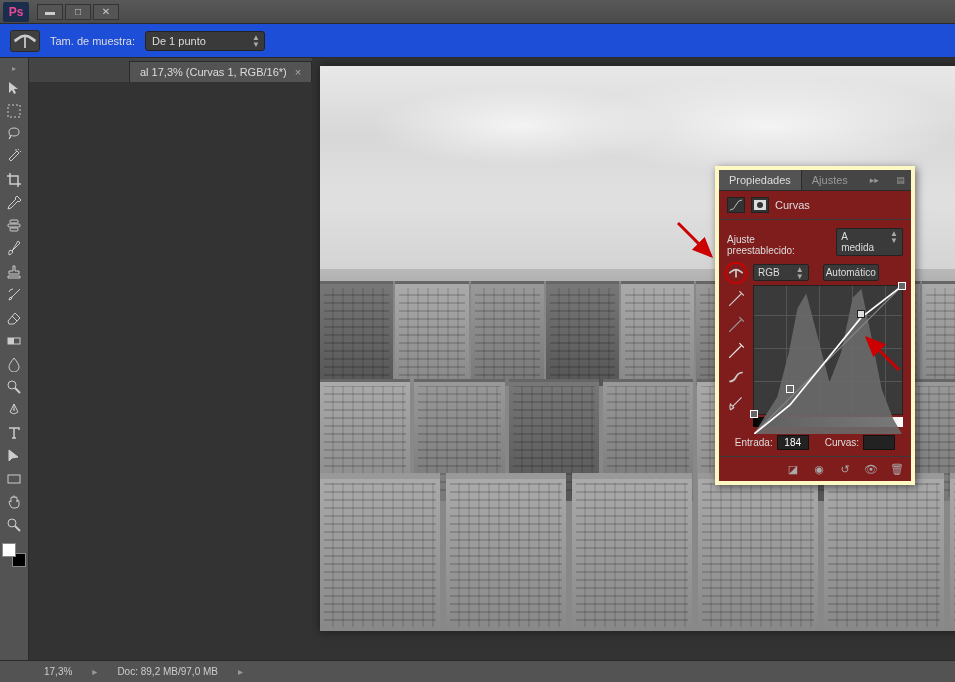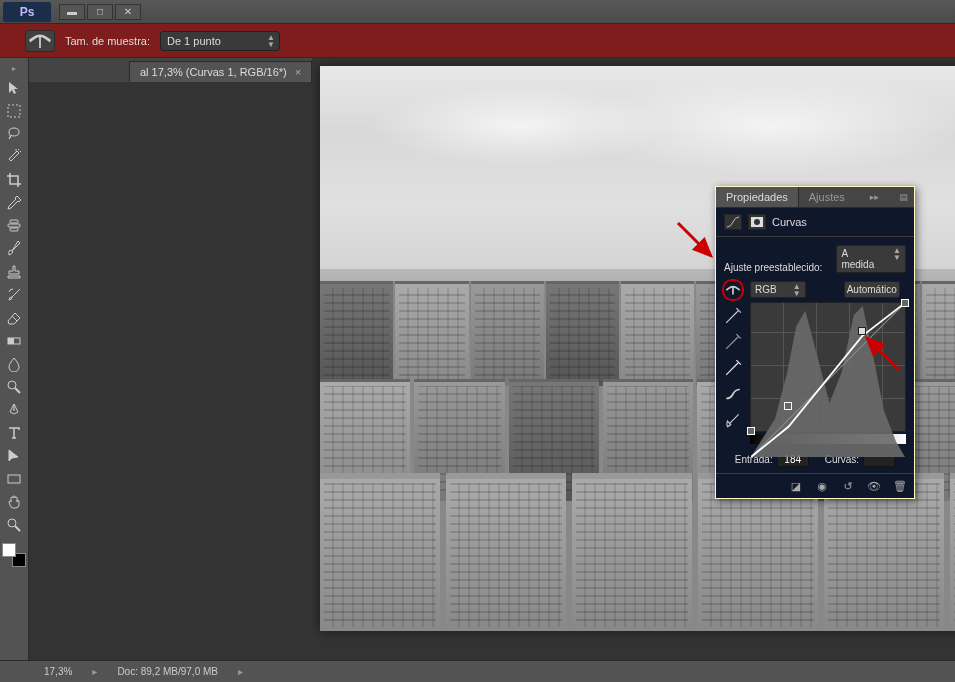--- a/index.html
+++ b/index.html
@@ -1,27 +1,27 @@
 <!DOCTYPE html>
 <html><head>
 <meta charset="utf-8">
 <style>
 * { box-sizing: border-box; margin: 0; padding: 0; font-family: 'Segoe UI', Tahoma, sans-serif; }
 body { background: #4a4a4a; width: 955px; height: 682px; overflow: hidden; color: #ddd; font-size: 11px; }
 
 
 .titlebar { height: 24px; background: linear-gradient(#585858, #4a4a4a); display: flex; align-items: center; padding: 0; border-bottom: 1px solid #2a2a2a; }
-.ps-logo { width: 48px; height: 20px; background: #1a2d4a; color: #c4b5fd; display: flex; align-items: center; justify-content: center; font-weight: bold; font-size: 12px; margin: 2px 8px 2px 3px; border-radius: 2px; }
+.ps-logo { width: 26px; height: 20px; background: #1a2d4a; color: #ec4899; display: flex; align-items: center; justify-content: center; font-weight: bold; font-size: 12px; margin: 2px 8px 2px 3px; border-radius: 2px; }
 .menubar { display: flex; gap: 0; flex: 1; }
 .menubar span { padding: 4px 8px; cursor: default; color: #eee; }
 .winctrl { display: flex; gap: 2px; margin-right: 4px; }
 .winbtn { width: 26px; height: 16px; background: #555; border: 1px solid #333; display: flex; align-items: center; justify-content: center; color: #ccc; font-size: 10px; }
 
 
-.optionsbar { height: 34px; background: #7f1d1d; border-bottom: 1px solid #2a2a2a; display: flex; align-items: center; padding: 0 25px; gap: 10px; }
+.optionsbar { height: 34px; background: #1d4ed8; border-bottom: 1px solid #2a2a2a; display: flex; align-items: center; padding: 0 10px; gap: 10px; }
 .opt-icon { width: 30px; height: 22px; background: #404040; border: 1px solid #2a2a2a; border-radius: 3px; display: flex; align-items: center; justify-content: center; }
 .opt-label { color: #ddd; }
 .opt-select { background: #3a3a3a; border: 1px solid #222; color: #ddd; padding: 3px 20px 3px 6px; border-radius: 3px; min-width: 120px; position: relative; }
 .sel-arrows { position: absolute; right: 4px; top: 2px; font-size: 8px; line-height: 7px; color: #aaa; }
 
 
 .main { display: flex; height: calc(682px - 24px - 34px - 22px); position: relative; }
 
 
 .toolbox { width: 32px; background: #535353; border-right: 1px solid #2a2a2a; display: flex; flex-direction: column; align-items: center; padding-top: 6px; gap: 1px; }
@@ -58,31 +58,31 @@
 .bldrow3 .bld { background: linear-gradient(#aaa, #888); border-top: 6px solid #888; }
 .bldrow3 .bld::after { content: ""; position: absolute; top: -6px; left: 0; right: 0; height: 6px; background: #999; }
 
 
 .rightpanels { width: 32px; background: #535353; border-left: 1px solid #2a2a2a; display: flex; flex-direction: column; align-items: center; padding-top: 8px; gap: 4px; }
 .picon { width: 24px; height: 24px; display: flex; align-items: center; justify-content: center; color: #bbb; margin-bottom: 8px; cursor: default; }
 .picon.sep { border-bottom: 1px solid #3a3a3a; padding-bottom: 12px; margin-bottom: 12px; width: 28px; }
 .picon svg { width: 16px; height: 16px; }
 
 
-.prop-panel { position: absolute; top: 128px; right: 40px; width: 200px; background: #0f172a; border: 1px solid #fef9c3; box-shadow: 2px 2px 8px rgba(0,0,0,.5); z-index: 100; }
+.prop-panel { position: absolute; top: 108px; right: 40px; width: 200px; background: #7f1d1d; border: 4px solid #fef9c3; box-shadow: 2px 2px 8px rgba(0,0,0,.5); z-index: 100; }
 .pp-tabs { display: flex; background: #454545; border-bottom: 1px solid #2a2a2a; align-items: center; }
 .pp-tab { padding: 4px 10px; font-size: 11px; color: #999; }
 .pp-tab.active { background: #535353; color: #ddd; border-right: 1px solid #2a2a2a; font-weight: 500; }
 .pp-menu { margin-left: auto; padding: 2px 6px; color: #999; font-size: 9px; }
 .pp-header { display: flex; align-items: center; gap: 6px; padding: 6px 8px; border-bottom: 1px solid #3a3a3a; }
 .pp-hicon { width: 18px; height: 16px; background: #333; border: 1px solid #222; display: flex; align-items: center; justify-content: center; }
 .pp-body { padding: 8px 8px 6px 8px; }
 .pp-row { display: flex; align-items: flex-end; gap: 14px; margin-bottom: 8px; font-size: 10px; }
 .pp-sel { flex: 1; background: #3a3a3a; border: 1px solid #222; color: #ddd; padding: 2px 28px 2px 4px; position: relative; border-radius: 2px; font-size: 10px; }
-.pp-btn { background: #3a3a3a; border: 1px solid #222; color: #ddd; padding: 2px 2px; border-radius: 2px; font-size: 10px; margin-left: 24px; }
+.pp-btn { background: #3a3a3a; border: 1px solid #222; color: #ddd; padding: 2px 2px; border-radius: 2px; font-size: 10px; }
 .pp-tools { width: 22px; display: flex; flex-direction: column; gap: 8px; }
 .pp-tool { width: 18px; height: 18px; display: flex; align-items: center; justify-content: center; color: #bbb; }
 .pp-tool.hl { outline: 2px solid #c00; border-radius: 8px; }
 .curve-area { display: flex; gap: 4px; }
 .curve-box { flex: 1; height: 130px; background: #3a3a3a; border: 1px solid #222; position: relative; }
 .curve-grid { position: absolute; inset: 0; background: repeating-linear-gradient(0deg, transparent 0 32px, #555 32px 33px), repeating-linear-gradient(90deg, transparent 0 32px, #555 32px 33px); }
 .histogram { position: absolute; inset: 0; }
 .curve-line { position: absolute; inset: 0; }
 .curve-pt { position: absolute; width: 8px; height: 8px; border: 1px solid #fff; background: #666; transform: translate(-50%, -50%); }
 .curve-pt.sel { background: #ddd; border-color: #222; }

